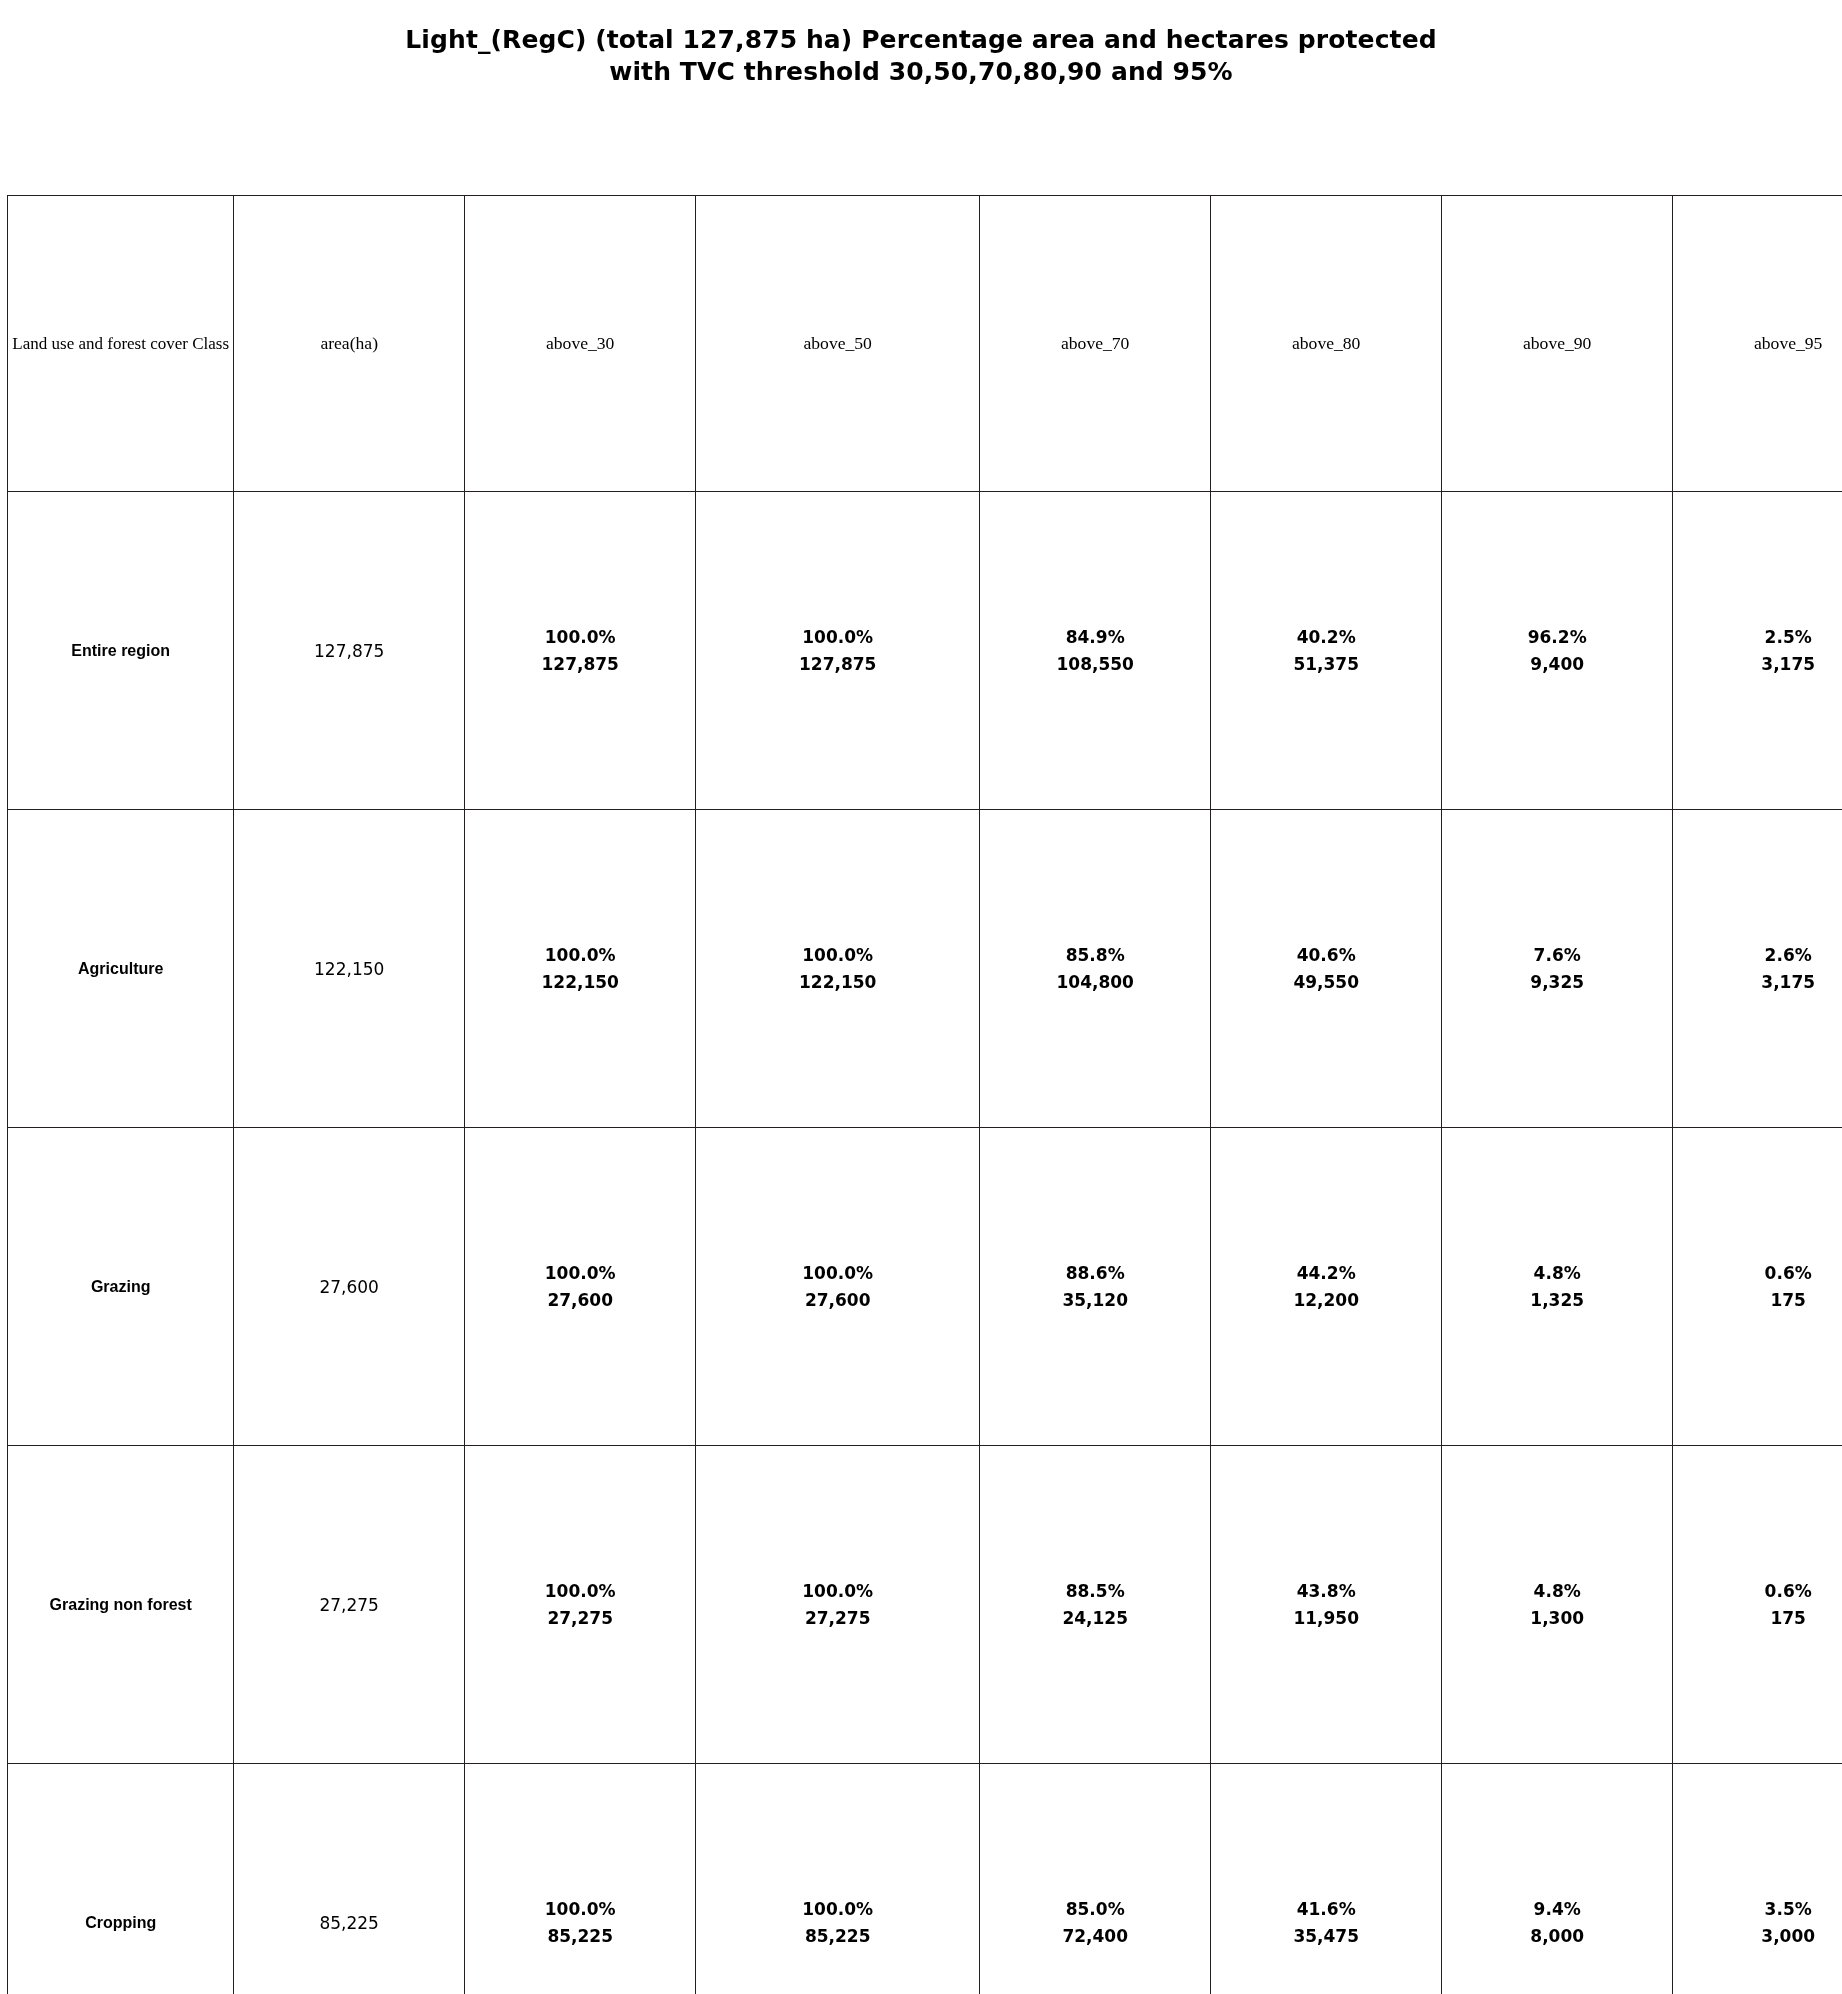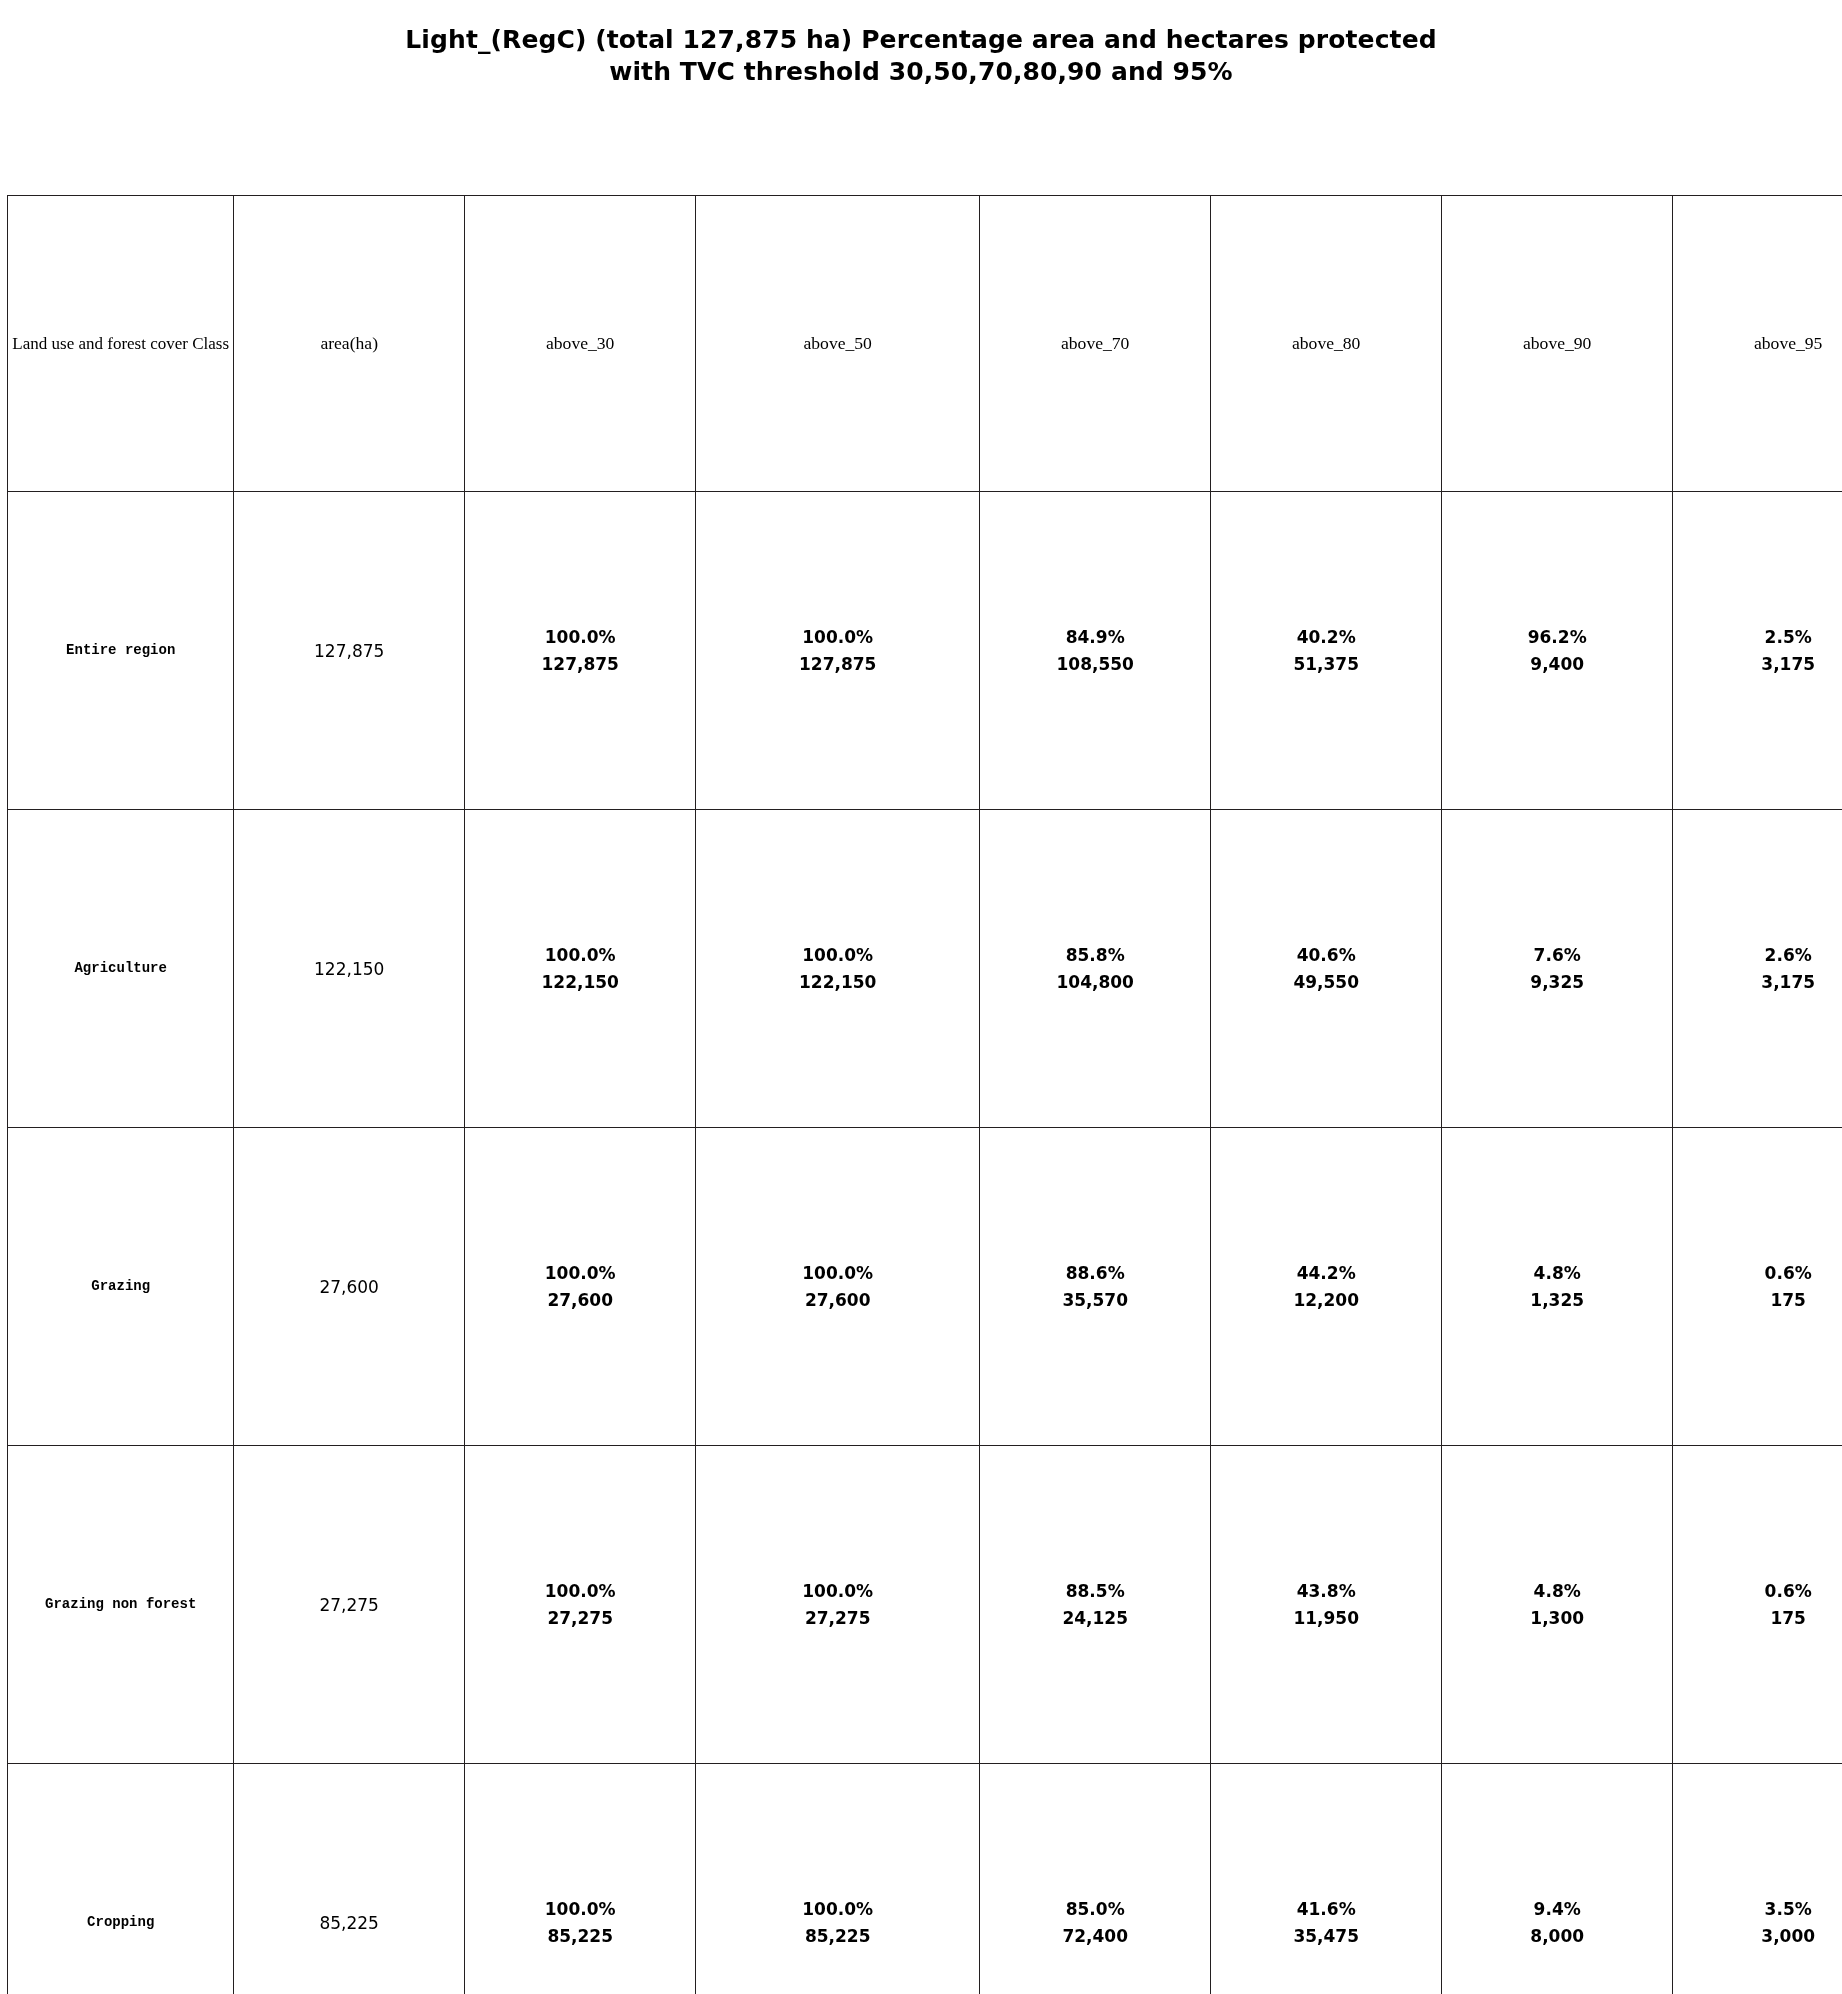--- a/index.html
+++ b/index.html
@@ -63,22 +63,22 @@
   thead th.first {
     font-size: 17px;
   }
   tbody td {
     height: 317px;
     font-size: 17.6px;
     font-weight: bold;
   }
   tbody td.rowlabel {
     font-weight: bold;
-    font-family: Liberation Mono, monospace;
-    font-size: 14px;
+    font-family: Liberation Sans, sans-serif;
+    font-size: 16px;
     line-height: 1.25;
   }
   tbody td.num {
     font-family: "DejaVu Sans", sans-serif;
     font-size: 17px;
     font-weight: normal;
   }
   tbody td.pair {
     font-family: "DejaVu Sans", sans-serif;
     font-size: 17px;
@@ -164,21 +164,21 @@
 3,175</td>
         </tr>
         <tr>
           <td class="rowlabel">Grazing</td>
           <td class="num">27,600</td>
           <td class="pair">100.0%
 27,600</td>
           <td class="pair">100.0%
 27,600</td>
           <td class="pair">88.6%
-35,570</td>
+35,120</td>
           <td class="pair">44.2%
 12,200</td>
           <td class="pair">4.8%
 1,325</td>
           <td class="pair">0.6%
 175</td>
         </tr>
         <tr>
           <td class="rowlabel">Grazing non forest</td>
           <td class="num">27,275</td>

